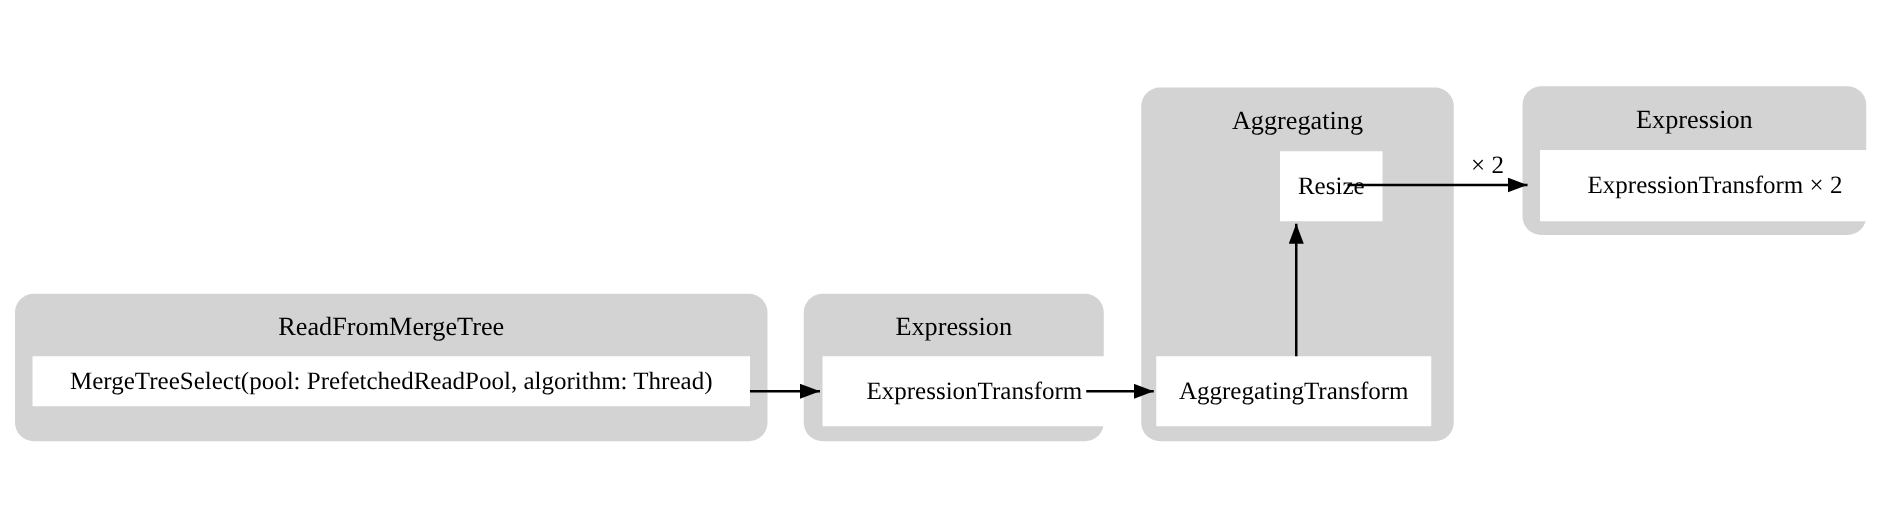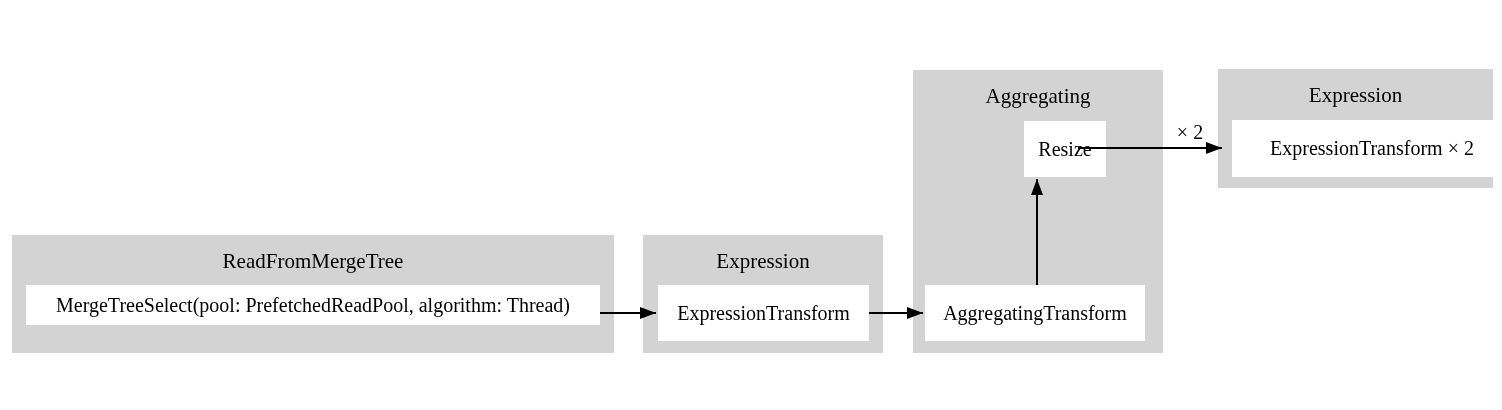--- a/index.html
+++ b/index.html
@@ -4,38 +4,38 @@
 <style>
   :root{
     --bg:#ffffff; --cluster:#d3d3d3; --node:#ffffff; --text:#000000; --edge:#000000;
   }
   html,body{margin:0;padding:0;background:var(--bg);}
   .canvas{
     position:relative; width:1502px; height:410px; background:var(--bg);
     font-family:"Liberation Serif","DejaVu Serif",serif; color:var(--text);
     overflow:hidden;
   }
-  .cluster{position:absolute; background:var(--cluster);}
+  .cluster{position:absolute; background:var(--cluster);border-radius:15px;}
   .cluster-title{
     position:absolute; left:0; right:0; top:12px; height:28px;
     text-align:center; font-size:21px; line-height:28px; white-space:nowrap;
   }
   .node{
     position:absolute; background:var(--node);
     display:flex; align-items:center; justify-content:center;
     font-size:20px; white-space:nowrap;
   }
   
   #cluster-read   {left:12px;  top:235px; width:602px; height:118px;}
   #cluster-expr1  {left:643px; top:235px; width:240px; height:118px;}
   #cluster-agg    {left:913px; top:70px;  width:250px; height:283px;}
   #cluster-expr2  {left:1218px;top:69px;  width:275px; height:119px;}
   
   #node-mergetreeselect {left:26px;   top:285px; width:574px; height:40px;}
-  #node-exprtransform   {left:658px;  top:285px; width:211px; height:56px;}
+  #node-exprtransform   {left:658px;  top:285px; width:211px; height:56px;padding-left:16px;}
   #node-resize          {left:996px;  top:121px; width:82px;  height:56px;margin-left:28px;}
   #node-aggtransform    {left:925px;  top:285px; width:220px; height:56px;}
   #node-exprtransform2  {left:1232px; top:120px; width:280px; height:57px;}
   
   .edges{position:absolute; left:0; top:0; width:1502px; height:410px; pointer-events:none;}
   .edges line{stroke:var(--edge); stroke-width:2px;}
   .edges .arrowhead{fill:var(--edge);}
   .edge-label{
     position:absolute; left:1165px; top:120px; width:50px; height:24px;
     text-align:center; font-size:20px; line-height:24px; white-space:nowrap;

